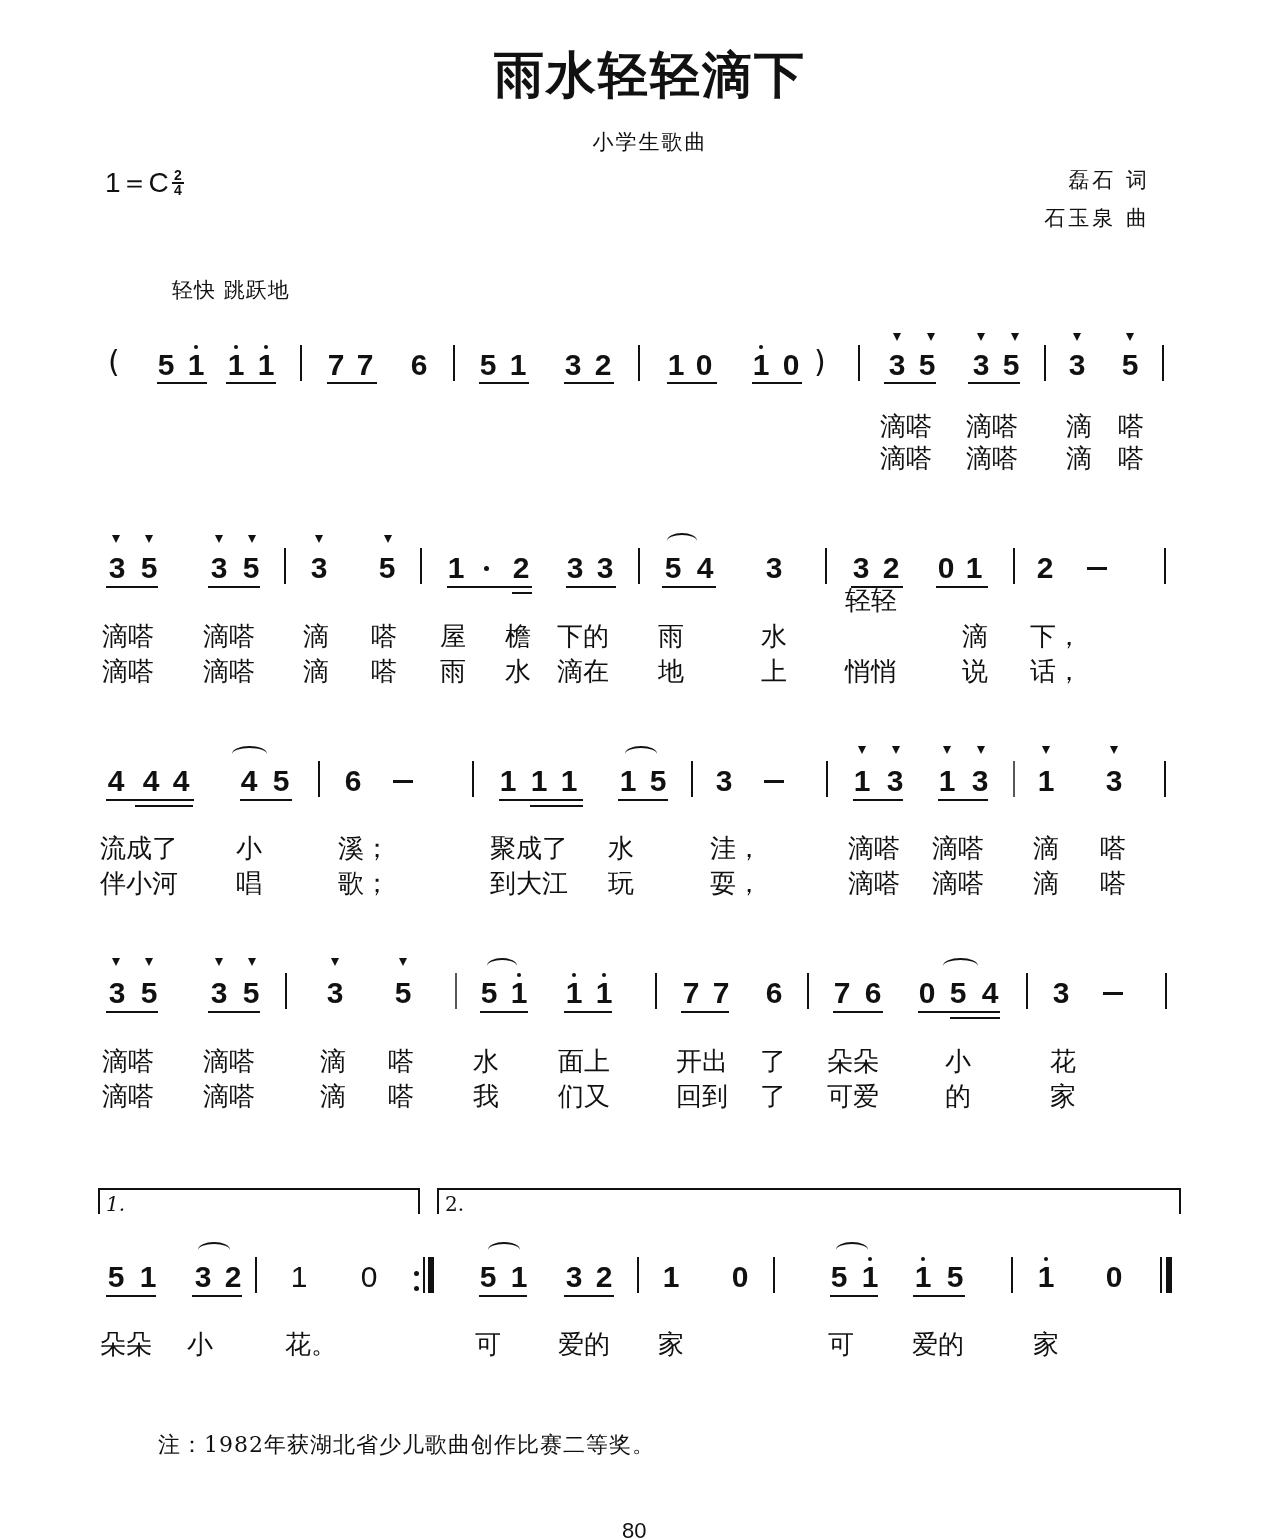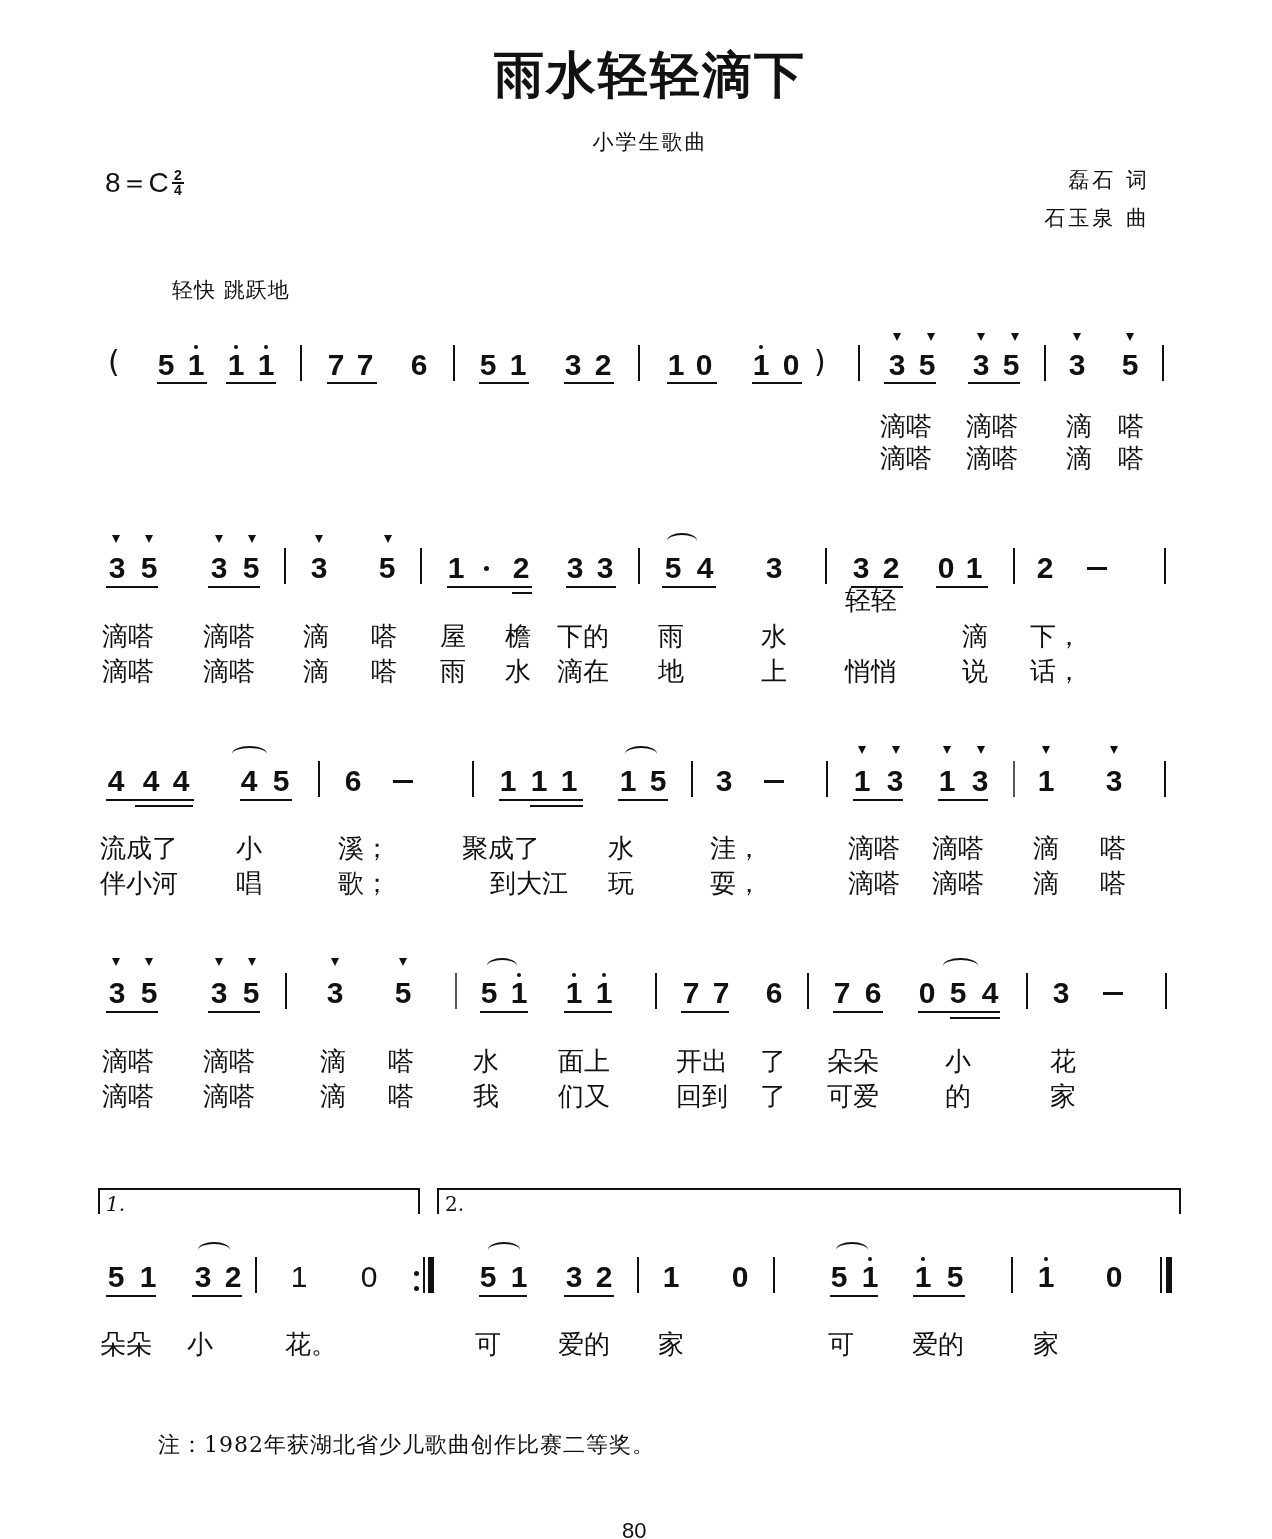--- a/index.html
+++ b/index.html
@@ -29,21 +29,21 @@
   .pagenum { left: 622px; top: 1518px; font-size: 22px; font-family: "Liberation Sans", sans-serif; }
   .rep { position: absolute; }
   .rep i { position: absolute; width: 5px; height: 5px; background: #111; border-radius: 50%; }
 </style>
 </head>
 <body>
 
 <div class="abs title">雨水轻轻滴下</div>
 <div class="abs subtitle">小学生歌曲</div>
 <div class="abs key">
-  <span>8＝C</span>
+  <span>1＝C</span>
   <span class="frac">
     <span>2</span>
     <span class="fl"></span>
     <span>4</span>
   </span>
 </div>
 <div class="abs credit" style="top:166px">磊石 词</div>
 <div class="abs credit" style="top:204px">石玉泉 曲</div>
 <div class="abs tempo">轻快 跳跃地</div>
 
@@ -212,21 +212,21 @@
   <div class="bar" style="left:1013px;top:761px;height:36px;opacity:0.7"></div>
   <i class="acc" style="left:1042px;top:746px"></i>
     <i class="acc" style="left:1110px;top:746px"></i>
   <span class="n" style="left:1035px;top:766px">1</span>
   <span class="n" style="left:1103px;top:766px">3</span>
   <div class="bar" style="left:1164px;top:761px;height:36px"></div>
 
   <span class="ly" style="left:100px;top:832px">流成了</span>
   <span class="ly" style="left:236px;top:832px">小</span>
   <span class="ly" style="left:338px;top:832px">溪；</span>
-  <span class="ly" style="left:462px;top:832px">聚成了</span>
+  <span class="ly" style="left:490px;top:832px">聚成了</span>
   <span class="ly" style="left:608px;top:832px">水</span>
   <span class="ly" style="left:710px;top:832px">洼，</span>
   <span class="ly" style="left:848px;top:832px">滴嗒</span>
   <span class="ly" style="left:932px;top:832px">滴嗒</span>
   <span class="ly" style="left:1033px;top:832px">滴</span>
   <span class="ly" style="left:1100px;top:832px">嗒</span>
   <span class="ly" style="left:100px;top:867px">伴小河</span>
   <span class="ly" style="left:236px;top:867px">唱</span>
   <span class="ly" style="left:338px;top:867px">歌；</span>
   <span class="ly" style="left:490px;top:867px">到大江</span>

